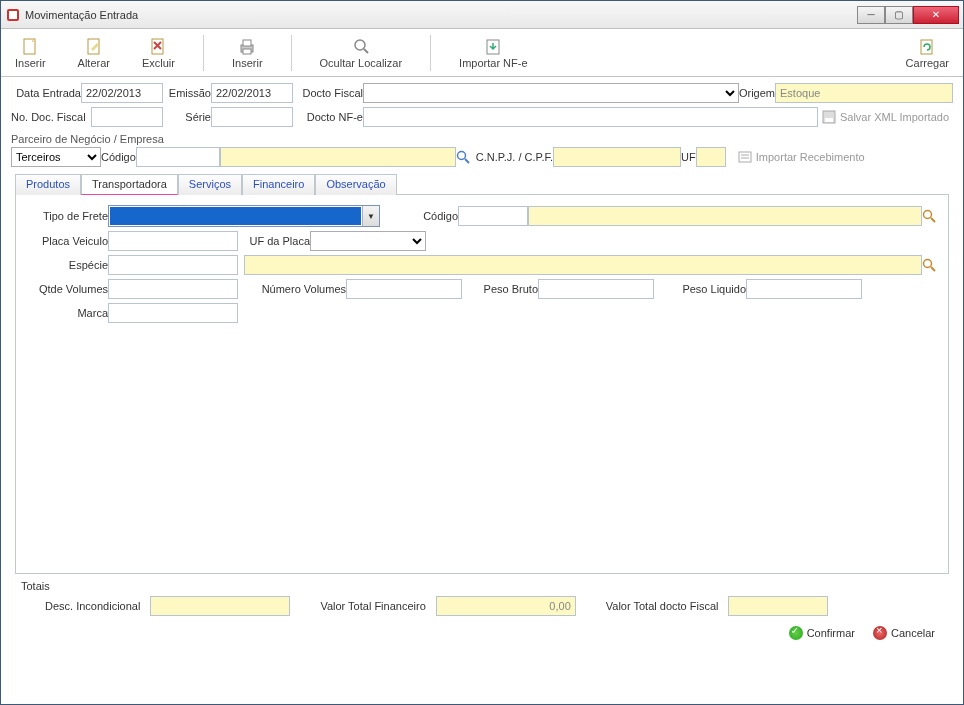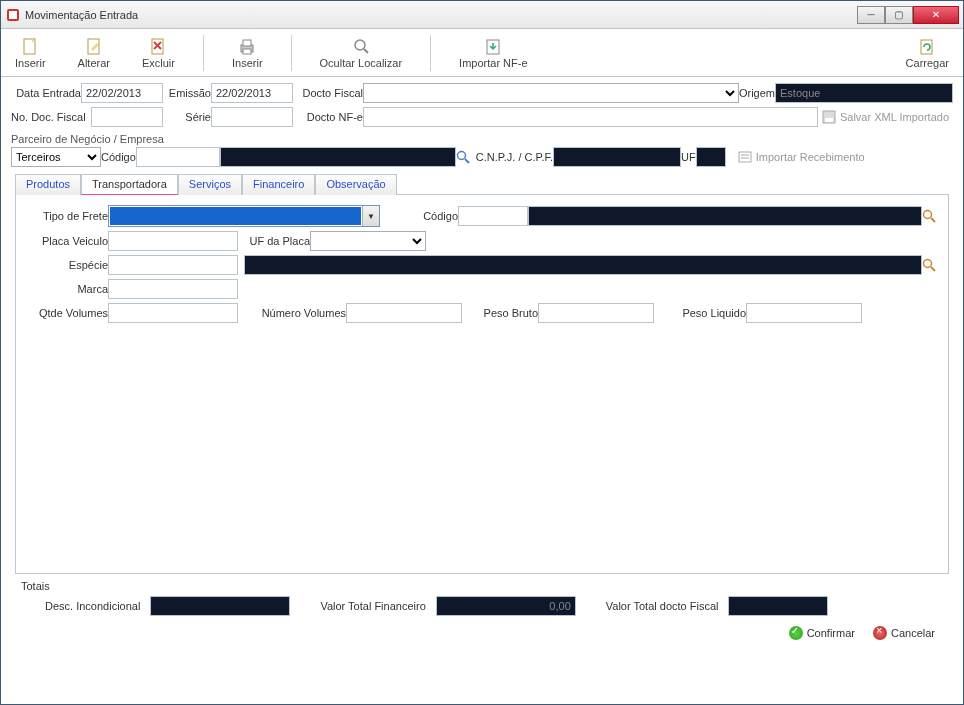--- a/index.html
+++ b/index.html
@@ -58,21 +58,21 @@
 .form-area { padding: 6px 10px 2px 10px; }
 .row { display: flex; align-items: center; margin-bottom: 4px; }
 .lbl { color: #333; text-align: right; }
 .inp {
   height: 20px;
   border: 1px solid #b8c4d0;
   background: #fff;
   padding: 1px 4px;
   color: #333;
 }
-.inp.ro { background: #0f172a; color: #888; }
+.inp.ro { background: #fef9c3; color: #888; }
 .sel {
   height: 20px;
   border: 1px solid #abadb3;
   background: #fff;
 }
 .btn-flat {
   height: 20px;
   display: inline-flex; align-items: center; gap: 4px;
   color: #999;
   padding: 0 4px;
@@ -338,32 +338,32 @@
         <input class="inp" style="width: 130px;" value="">
         <input class="inp ro" style="flex: 1 1 0%; margin-left: 6px;" readonly="" value="">
         <span class="mag">
             <svg width="14" height="14">
               <circle cx="5.5" cy="5.5" r="4" fill="none" stroke="#c88a30" stroke-width="1.5"></circle>
               <line x1="9" y1="9" x2="13" y2="13" stroke="#c88a30" stroke-width="2"></line>
             </svg>
           </span>
       </div>
       <div class="row">
-        <span class="lbl" style="width:80px">Marca</span>
-        <input class="inp" style="width: 130px;" value="">
-      </div>
-      <div class="row">
         <span class="lbl" style="width:80px">Qtde Volumes</span>
         <input class="inp" style="width: 130px;" value="">
         <span class="lbl" style="width:108px;text-align:right">Número Volumes</span>
         <input class="inp" style="width: 116px;" value="">
         <span class="lbl" style="width:76px;text-align:right">Peso Bruto</span>
         <input class="inp" style="width: 116px;" value="">
         <span class="lbl" style="width:92px;text-align:right">Peso Liquido</span>
         <input class="inp" style="width: 116px;" value="">
+      </div>
+      <div class="row">
+        <span class="lbl" style="width:80px">Marca</span>
+        <input class="inp" style="width: 130px;" value="">
       </div>
     </div>
 
     <div class="totals">
       <div class="totals-lbl">Totais</div>
       <div class="totals-row">
         <span class="lbl">Desc. Incondicional</span>
         <input class="inp ro rv" style="width: 140px;" readonly="" value="">
         <span class="lbl" style="margin-left:20px">Valor Total Financeiro</span>
         <input class="inp ro rv" style="width: 140px;" readonly="" value="0,00">

